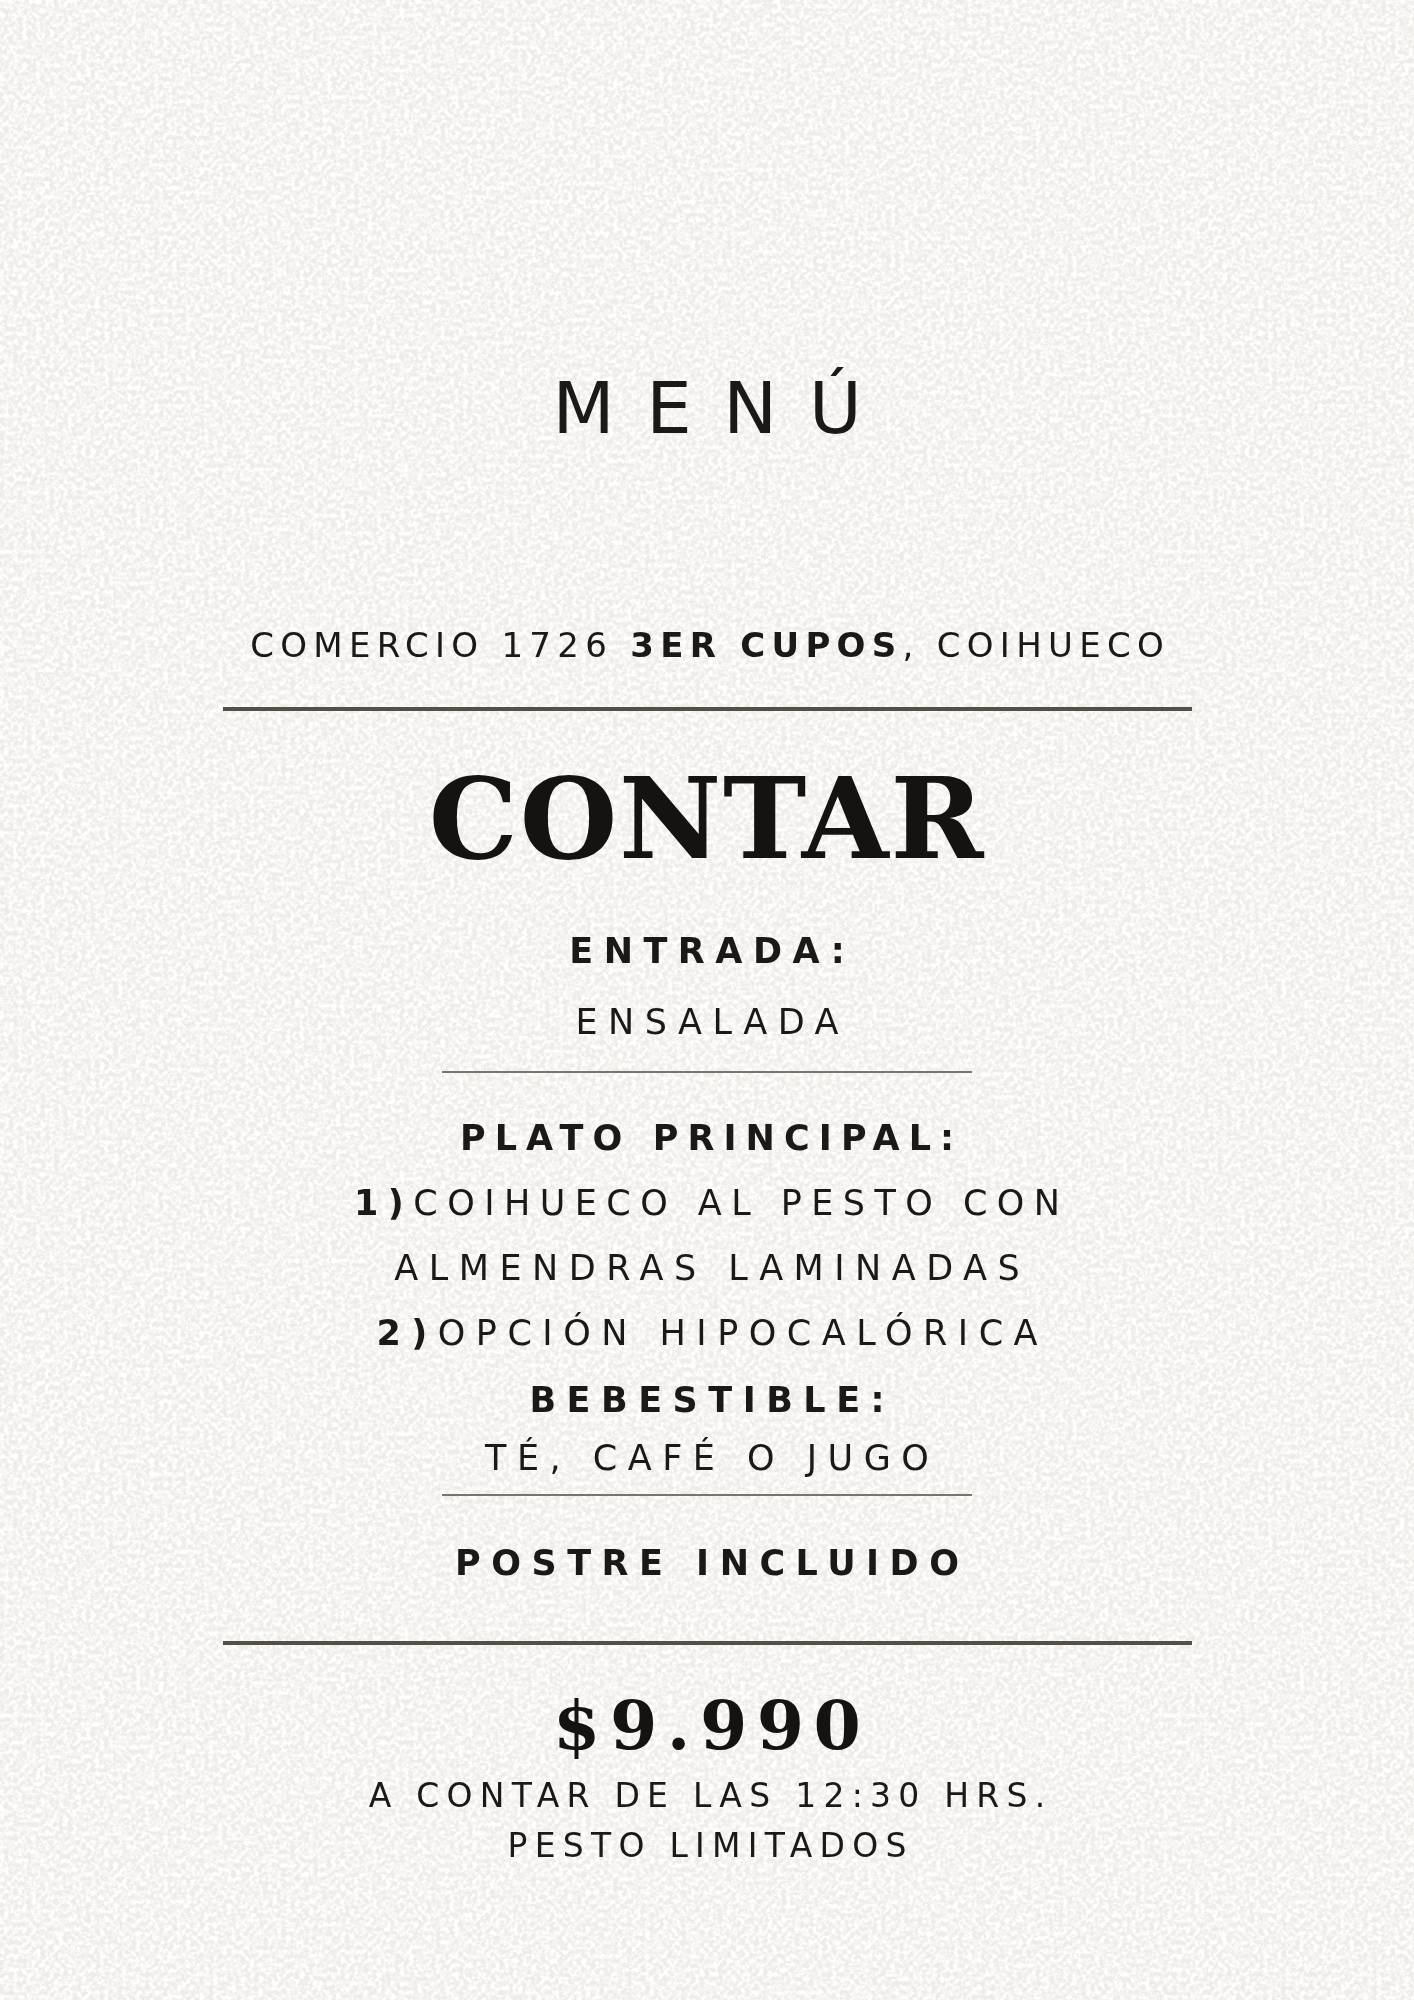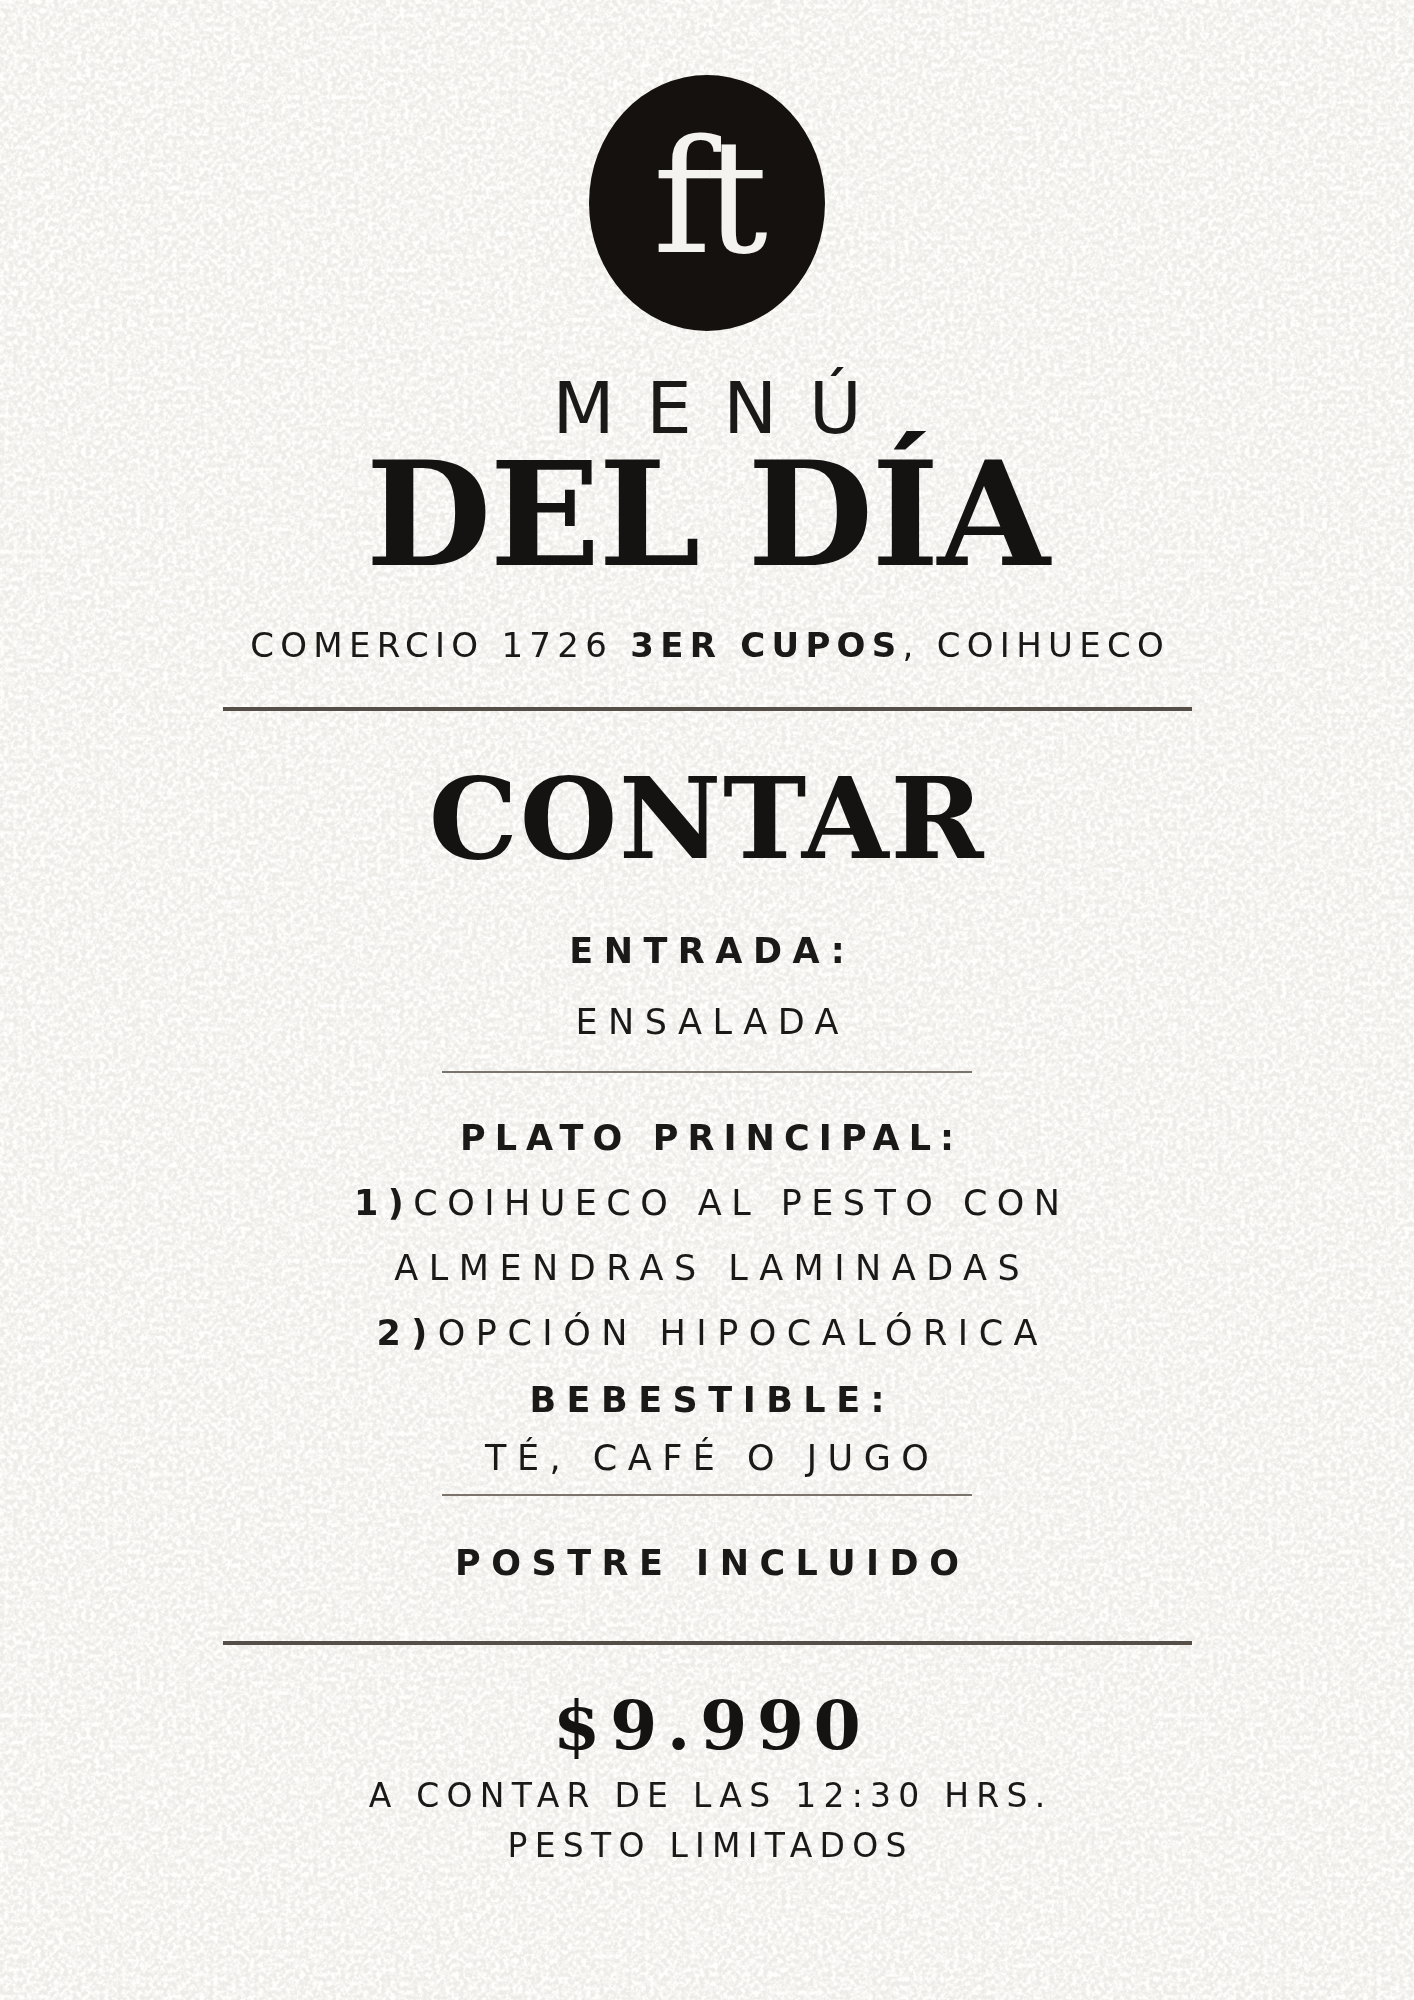--- a/index.html
+++ b/index.html
@@ -110,27 +110,23 @@
     <filter id="paperDark" x="0" y="0" width="100%" height="100%">
       <feTurbulence type="fractalNoise" baseFrequency="0.16" numOctaves="3" seed="23"></feTurbulence>
       <feColorMatrix type="matrix" values="0 0 0 0 0.84  0 0 0 0 0.83  0 0 0 0 0.80  -2 -2 -2 0 1.45"></feColorMatrix>
     </filter>
     <rect width="100%" height="100%" filter="url(#paperLight)" opacity="0.95"></rect>
     <rect width="100%" height="100%" filter="url(#paperDark)" opacity="0.55"></rect>
   </svg>
 
   <div class="content-layer">
 
-    <div class="logo">
-      <span class="logo-text">ft</span>
-    </div>
 
     <h2 class="abs title-small">MENÚ</h2>
 
-    <h1 class="abs title-large">DEL DÍA</h1>
 
     <p class="abs address">
       <span>COMERCIO 1726 </span><strong>3ER CUPOS</strong><span>, COIHUECO</span>
     </p>
 
     <div class="rule rule-wide rule-1"></div>
 
     <h2 class="abs day">CONTAR</h2>
 
     <p class="abs label label-entrada">ENTRADA:</p>

